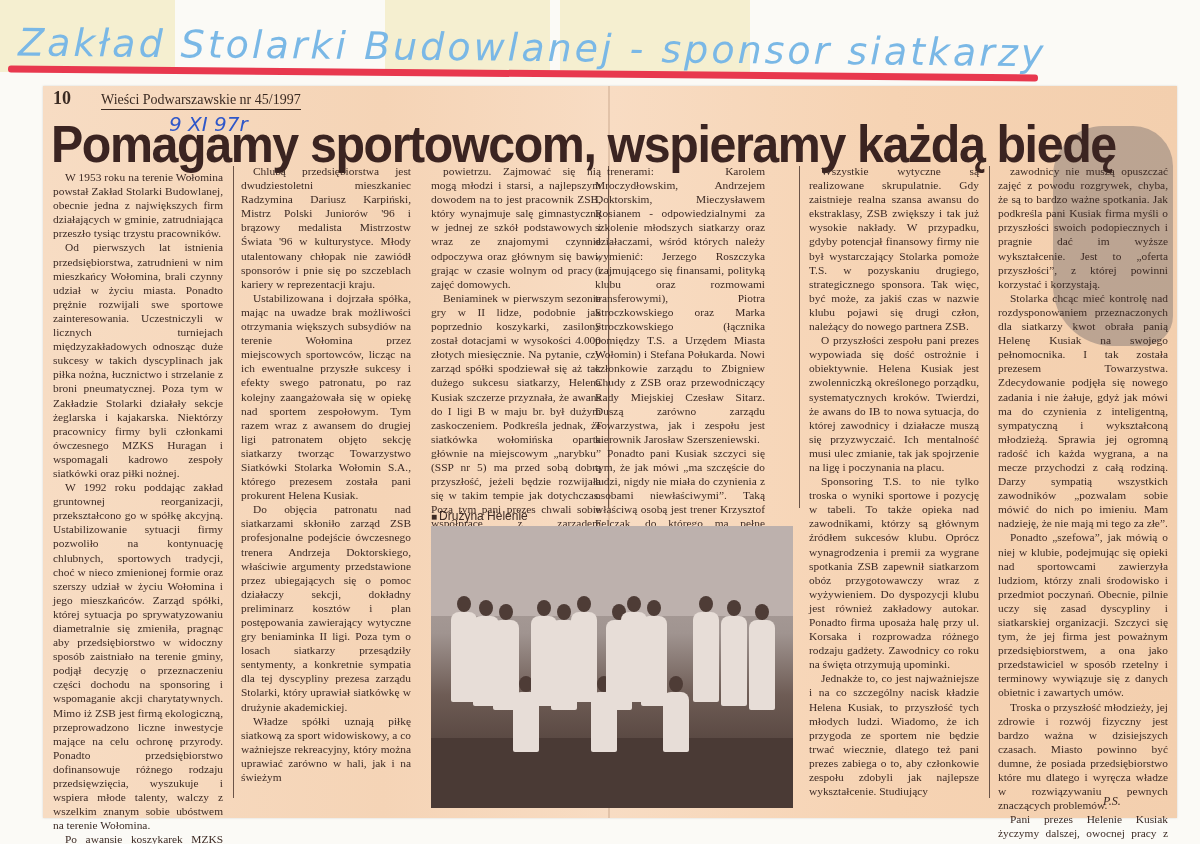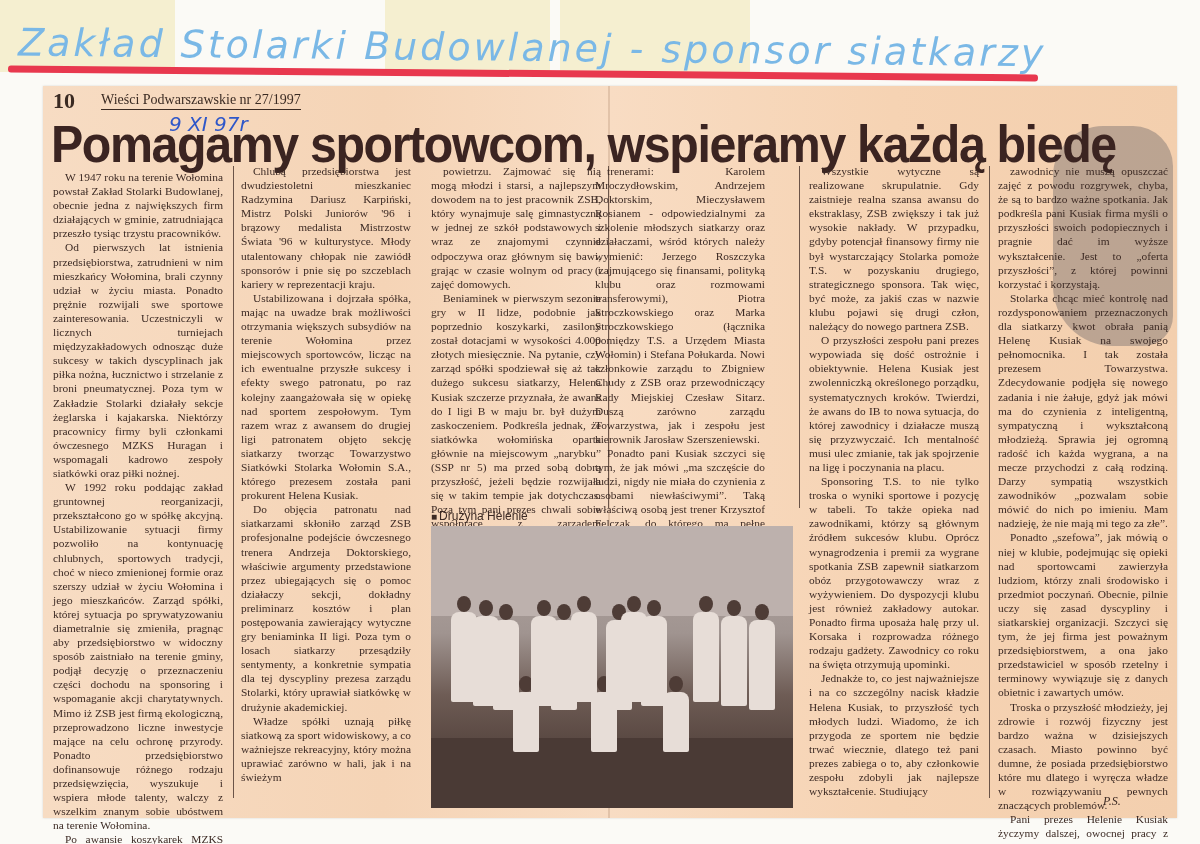--- a/index.html
+++ b/index.html
@@ -19,21 +19,21 @@
   .red-underline {
     position: absolute; left: 8px; top: 70px; width: 1030px; height: 7px;
     background: #e8384e; border-radius: 3px; transform: rotate(0.5deg);
   }
   .clipping {
     position: absolute; left: 43px; top: 86px; width: 1134px; height: 732px;
     background: linear-gradient(90deg, #f7dcc3 0%, #f5d4b6 30%, #f8dcc3 50%, #f6d3b3 75%, #f3cfae 100%);
     box-shadow: 0 0 2px rgba(0,0,0,.15);
   }
   .fold { position: absolute; top: 0; bottom: 0; left: 565px; width: 2px; background: rgba(160,120,90,.25); }
-  .pagenum { position: absolute; left: 10px; top: 2px; font-size: 22px; font-weight: bold; color: #3a2a22; }
+  .pagenum { position: absolute; left: 10px; top: 2px; font-size: 18px; font-weight: bold; color: #3a2a22; }
   .paper-name { position: absolute; left: 58px; top: 6px; font-size: 14px; color: #3a2a22; border-bottom: 1px solid #3a2a22; padding-bottom: 1px; }
   .date-note { position: absolute; left: 126px; top: 26px; font-family: "DejaVu Sans", sans-serif; font-style: italic; font-size: 20px; color: #2f57c9; }
   .headline {
     position: absolute; left: 8px; top: 28px; width: 1120px;
     font-family: "Liberation Sans", sans-serif; font-weight: bold;
     font-size: 52px; letter-spacing: -1.5px; color: #3b2421; white-space: nowrap;
     transform: scaleX(0.93); transform-origin: left;
   }
   .shadow-blob { position: absolute; left: 1010px; top: 40px; width: 120px; height: 220px; background: rgba(120,110,110,.45); border-radius: 50px 40px 30px 60px; }
   .col {
@@ -62,32 +62,32 @@
 <div class="tape" style="left:0;width:175px;"></div>
 <div class="tape" style="left:385px;width:165px;"></div>
 <div class="tape" style="left:560px;width:190px;"></div>
 
 <div class="handwritten">Zakład Stolarki Budowlanej - sponsor siatkarzy</div>
 <div class="red-underline"></div>
 
 <div class="clipping">
   <div class="fold"></div>
   <div class="pagenum">10</div>
-  <div class="paper-name">Wieści Podwarszawskie nr 27/1997</div>
+  <div class="paper-name">Wieści Podwarszawskie nr 45/1997</div>
   <div class="shadow-blob"></div>
   <div class="headline">Pomagamy sportowcom, wspieramy każdą biedę</div>
   <div class="date-note">9 XI 97r</div>
 
   <div class="col-rule" style="left:190px;"></div>
   <div class="col-rule" style="left:565px;top:80px;bottom:310px;"></div>
   <div class="col-rule" style="left:756px;top:80px;bottom:310px;"></div>
   <div class="col-rule" style="left:946px;"></div>
 
   <div class="col" style="left:10px;">
-      <p style="margin-top: 6px;">W 1947 roku na terenie Wołomina powstał Zakład Stolarki Budowlanej, obecnie jedna z największych firm działających w gminie, zatrudniająca przeszło tysiąc trzystu pracowników.</p>
+      <p style="margin-top: 6px;">W 1953 roku na terenie Wołomina powstał Zakład Stolarki Budowlanej, obecnie jedna z największych firm działających w gminie, zatrudniająca przeszło tysiąc trzystu pracowników.</p>
       <p>Od pierwszych lat istnienia przedsiębiorstwa, zatrudnieni w nim mieszkańcy Wołomina, brali czynny udział w życiu miasta. Ponadto prężnie rozwijali swe sportowe zainteresowania. Uczestniczyli w licznych turniejach międzyzakładowych odnosząc duże sukcesy w takich dyscyplinach jak piłka nożna, łucznictwo i strzelanie z broni pneumatycznej. Poza tym w Zakładzie Stolarki działały sekcje żeglarska i kajakarska. Niektórzy pracownicy firmy byli członkami ówczesnego MZKS Huragan i wspomagali kadrowo zespoły siatkówki oraz piłki nożnej.</p>
       <p>W 1992 roku poddając zakład gruntownej reorganizacji, przekształcono go w spółkę akcyjną. Ustabilizowanie sytuacji firmy pozwoliło na kontynuację chlubnych, sportowych tradycji, choć w nieco zmienionej formie oraz szerszy udział w życiu Wołomina i jego mieszkańców. Zarząd spółki, której sytuacja po sprywatyzowaniu diametralnie się zmieniła, pragnąc aby przedsiębiorstwo w widoczny sposób zaistniało na terenie gminy, podjął decyzję o przeznaczeniu części dochodu na sponsoring i wspomaganie akcji charytatywnych. Mimo iż ZSB jest firmą ekologiczną, przeprowadzono liczne inwestycje mające na celu ochronę przyrody. Ponadto przedsiębiorstwo dofinansowuje różnego rodzaju przedsięwzięcia, wyszukuje i wspiera młode talenty, walczy z wszelkim znanym sobie ubóstwem na terenie Wołomina.</p>
       <p>Po awansie koszykarek MZKS Huragan do drugiej ligi kilka lat temu Stolarka objęła patronatem sekcję koszy-</p>
     </div>
   <div class="col" style="left:198px;">
       <p>Chlubą przedsiębiorstwa jest dwudziestoletni mieszkaniec Radzymina Dariusz Karpiński, Mistrz Polski Juniorów '96 i brązowy medalista Mistrzostw Świata '96 w kulturystyce. Młody utalentowany chłopak nie zawiódł sponsorów i pnie się po szczeblach kariery w reprezentacji kraju.</p>
       <p>Ustabilizowana i dojrzała spółka, mając na uwadze brak możliwości otrzymania większych subsydiów na terenie Wołomina przez miejscowych sportowców, licząc na ich ewentualne przyszłe sukcesy i efekty swego patronatu, po raz kolejny zaangażowała się w opiekę nad sportem zespołowym. Tym razem wraz z awansem do drugiej ligi patronatem objęto sekcję siatkarzy tworząc Towarzystwo Siatkówki Stolarka Wołomin S.A., którego prezesem została pani prokurent Helena Kusiak.</p>
       <p>Do objęcia patronatu nad siatkarzami skłoniło zarząd ZSB profesjonalne podejście ówczesnego trenera Andrzeja Doktorskiego, właściwie argumenty przedstawione przez ubiegających się o pomoc działaczy sekcji, dokładny preliminarz kosztów i plan postępowania zawierający wytyczne gry beniaminka II ligi. Poza tym o losach siatkarzy przesądziły sentymenty, a konkretnie sympatia dla tej dyscypliny prezesa zarządu Stolarki, który uprawiał siatkówkę w drużynie akademickiej.</p>
       <p>Władze spółki uznają piłkę siatkową za sport widowiskowy, a co ważniejsze rekreacyjny, który można uprawiać zarówno w hali, jak i na świeżym</p>
     </div>

